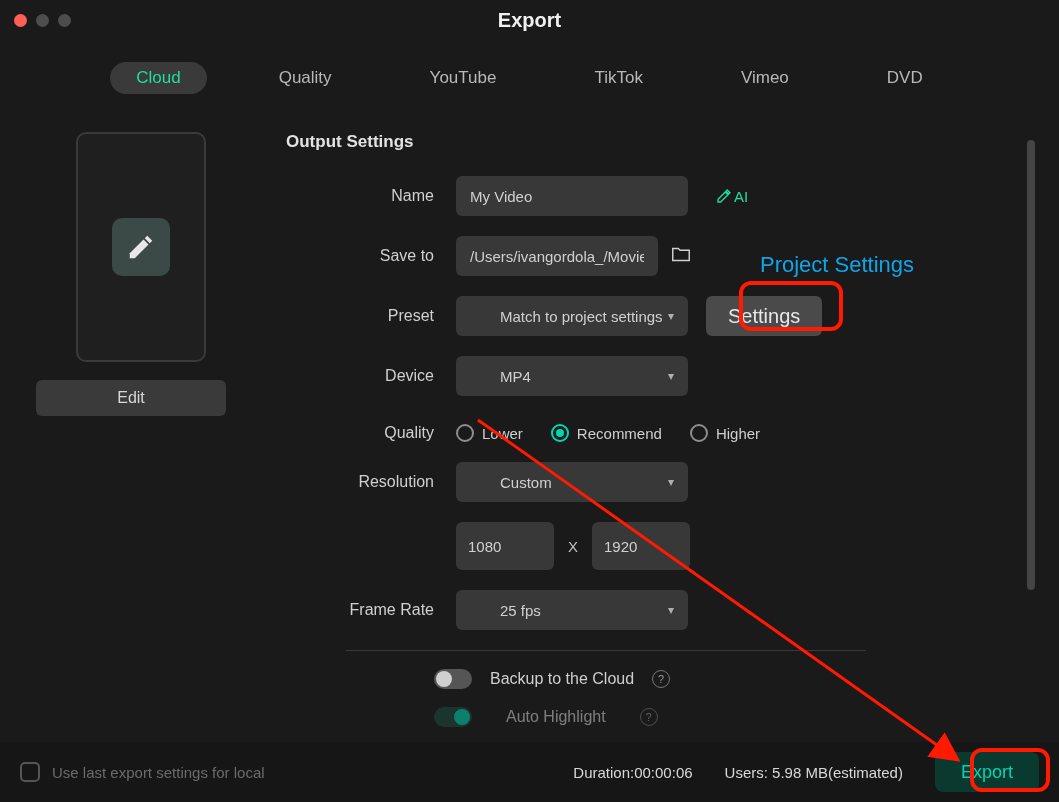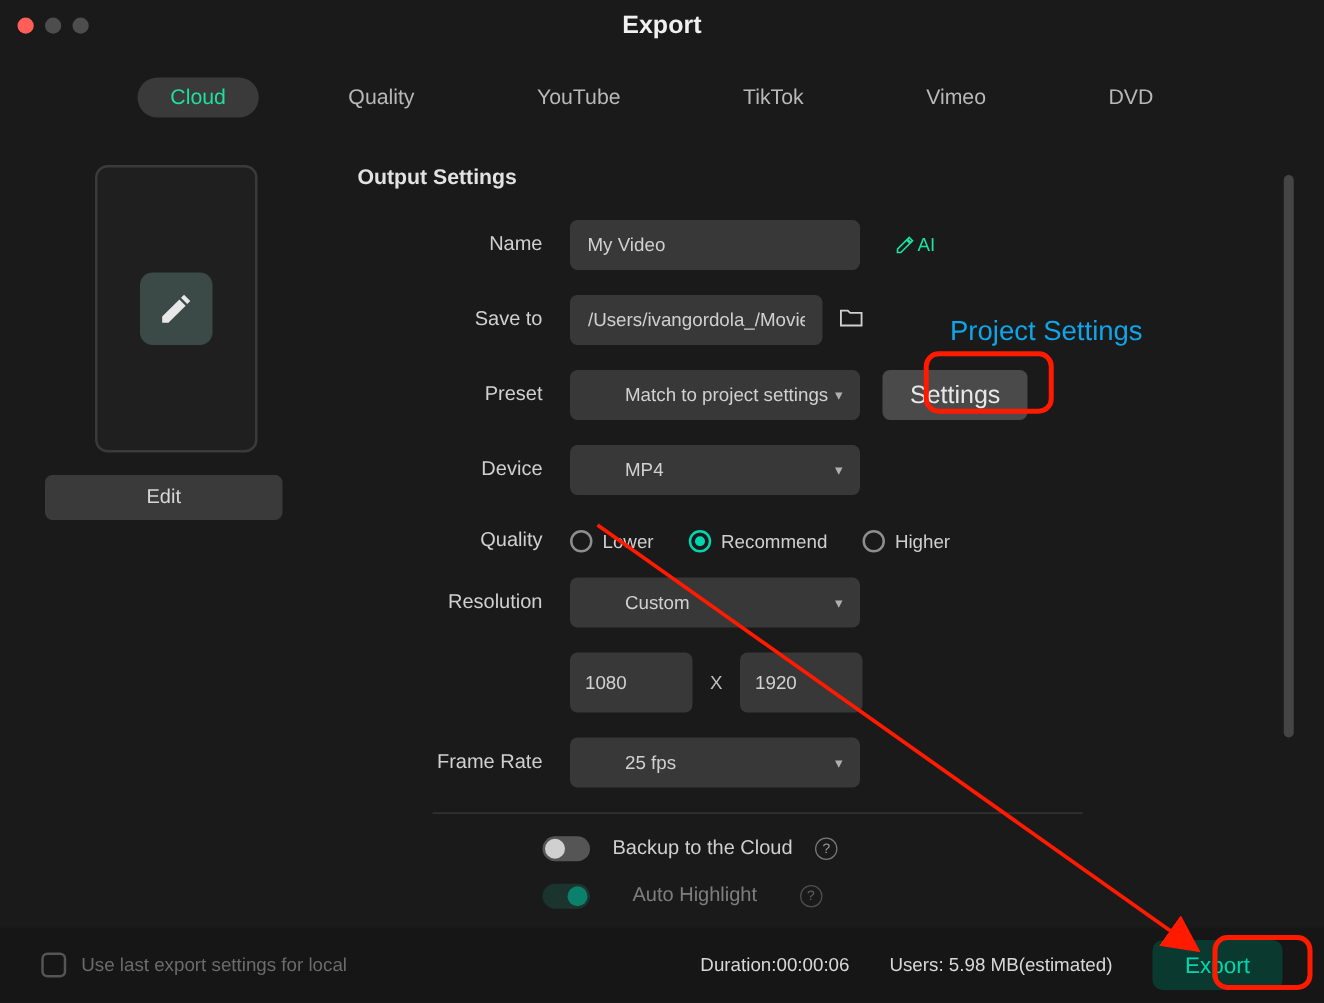--- a/index.html
+++ b/index.html
@@ -100,21 +100,21 @@
 }
 .toggle .knob { width:16px; height:16px; background:#d0d0d0; border-radius:50%; position:absolute; top:2px; left:2px; }
 .toggle.on { background:#1c4a3f; }
 .toggle.on .knob { left:20px; background:#00d6b0; }
 .help-icon { width:18px; height:18px; border:1.5px solid #777; border-radius:50%; display:flex; align-items:center; justify-content:center; font-size:11px; color:#9a9a9a; }
 .scrollbar { position:absolute; right:4px; top:8px; width:8px; height:450px; background:#454545; border-radius:4px; }
 .auto-highlight-row { margin-left:148px; display:flex; align-items:center; gap:34px; opacity:0.55; }
 
 .bottom-bar {
   position:absolute; left:0; right:0; bottom:0; height:60px;
-  display:flex; align-items:center; padding:0 33px;
+  display:flex; align-items:center; padding:0 20px;
   background:#161616;
   text-align:center;
 }
 .checkbox {
   width:20px; height:20px; border:2px solid #555; border-radius:5px;
   margin-right:12px; cursor:pointer;
 }
 .use-last { color:#6b6b6b; font-size:15px; }
 .spacer { flex:1; }
 .info-text { font-size:15px; color:#d8d8d8; margin-right:32px; }

